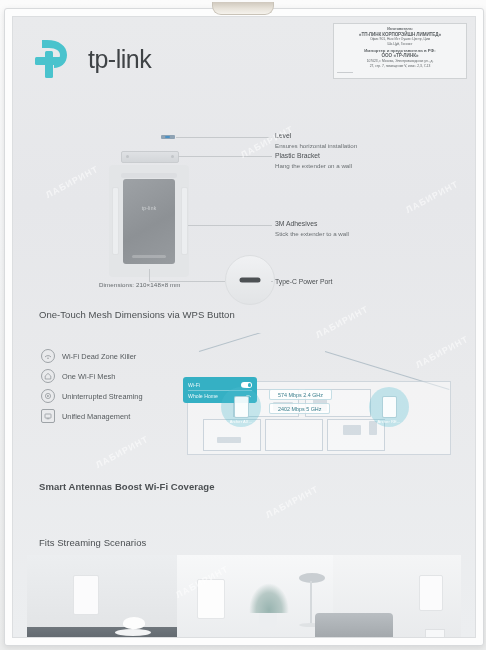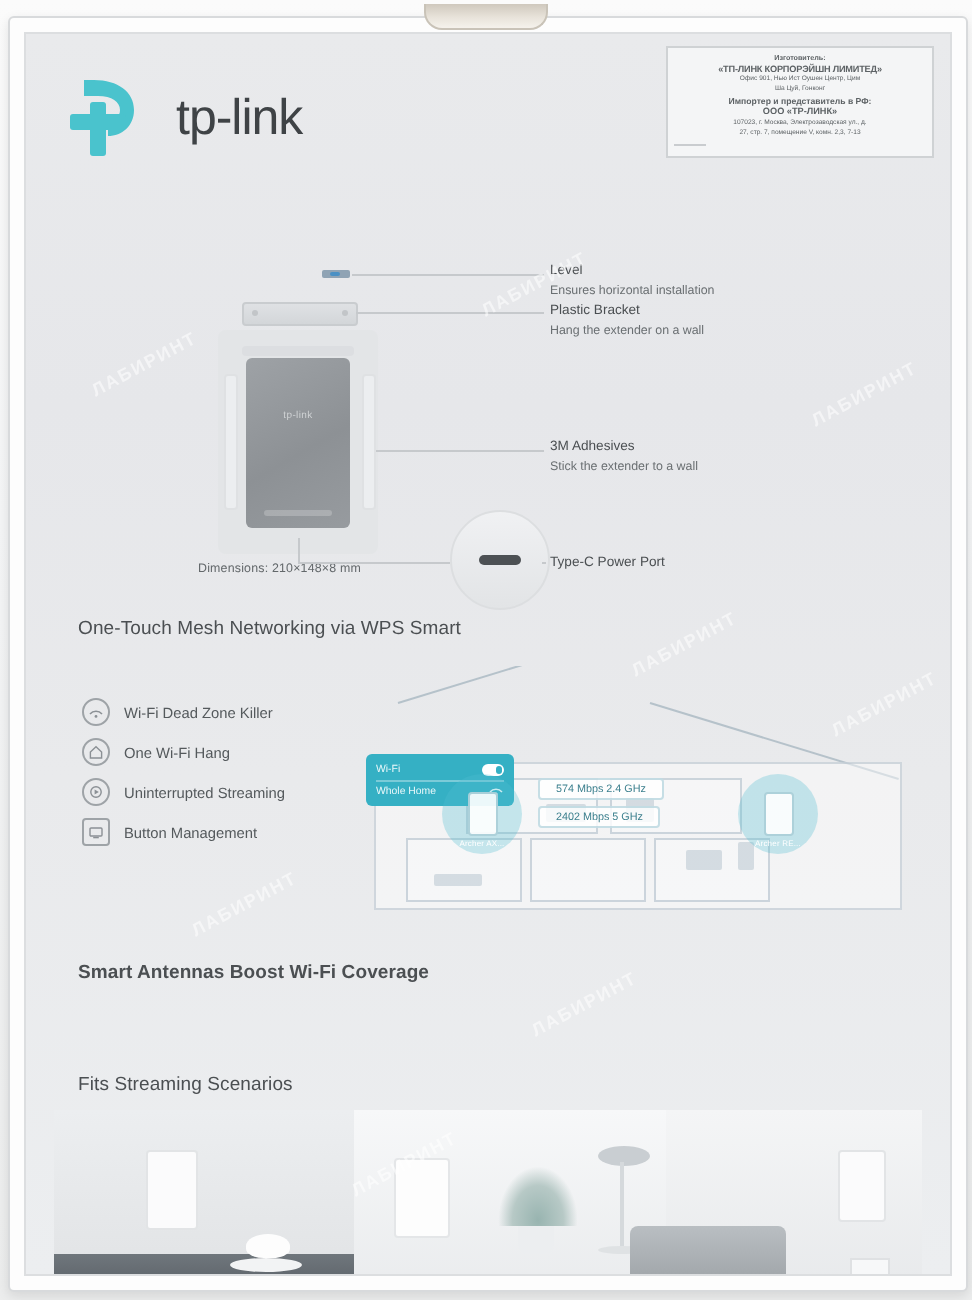--- a/index.html
+++ b/index.html
@@ -329,61 +329,61 @@
       </div>
       <div class="callout" style="top:116px;">
         <div class="ct">3M Adhesives</div>
         <div class="cd">Stick the extender to a wall</div>
       </div>
       <div class="callout" style="top:174px;">
         <div class="ct">Type-C Power Port</div>
       </div>
     </div>
 
-    <div class="sec-title" style="top:292px;">One-Touch Mesh Networking via WPS Smart</div>
+    <div class="sec-title" style="top:292px;">One-Touch Mesh Dimensions via WPS Button</div>
 
     <div id="sec2">
 
       <div class="feat" style="top:44px;">
         <span class="ic">
           <svg width="8" height="8" viewBox="0 0 8 8">
               <path d="M1 5 A4 4 0 0 1 7 5" stroke="#8b9095" stroke-width=".8" fill="none"></path>
               <circle cx="4" cy="6.2" r=".7" fill="#8b9095"></circle>
             </svg>
         </span>
         <span>Wi-Fi Dead Zone Killer</span>
       </div>
 
       <div class="feat" style="top:64px;">
         <span class="ic">
           <svg width="8" height="8" viewBox="0 0 8 8">
               <path d="M1.2 4 L4 1.4 L6.8 4 L6.8 7 L1.2 7 Z" stroke="#8b9095" stroke-width=".7" fill="none"></path>
             </svg>
         </span>
-        <span>One Wi-Fi Hang</span>
+        <span>One Wi-Fi Mesh</span>
       </div>
 
       <div class="feat" style="top:84px;">
         <span class="ic">
           <svg width="8" height="8" viewBox="0 0 8 8">
               <circle cx="4" cy="4" r="2.6" stroke="#8b9095" stroke-width=".7" fill="none"></circle>
               <path d="M3.3 2.8 L5.4 4 L3.3 5.2 Z" fill="#8b9095"></path>
             </svg>
         </span>
         <span>Uninterrupted Streaming</span>
       </div>
 
       <div class="feat" style="top:104px;">
         <span class="ic" style="border-radius:2px;">
           <svg width="8" height="8" viewBox="0 0 8 8">
               <rect x="1" y="2" width="6" height="4" rx=".5" stroke="#8b9095" stroke-width=".7" fill="none"></rect>
               <path d="M2.6 6.8 L5.4 6.8" stroke="#8b9095" stroke-width=".7"></path>
             </svg>
         </span>
-        <span>Button Management</span>
+        <span>Unified Management</span>
       </div>
 
       <div id="house">
         <div class="roofL"></div>
         <div class="roofR"></div>
         <div class="wall"></div>
 
         <div class="room" style="left:30px;bottom:4px;width:56px;height:30px;"></div>
         <div class="room" style="left:92px;bottom:4px;width:56px;height:30px;"></div>
         <div class="room" style="left:154px;bottom:4px;width:56px;height:30px;"></div>

